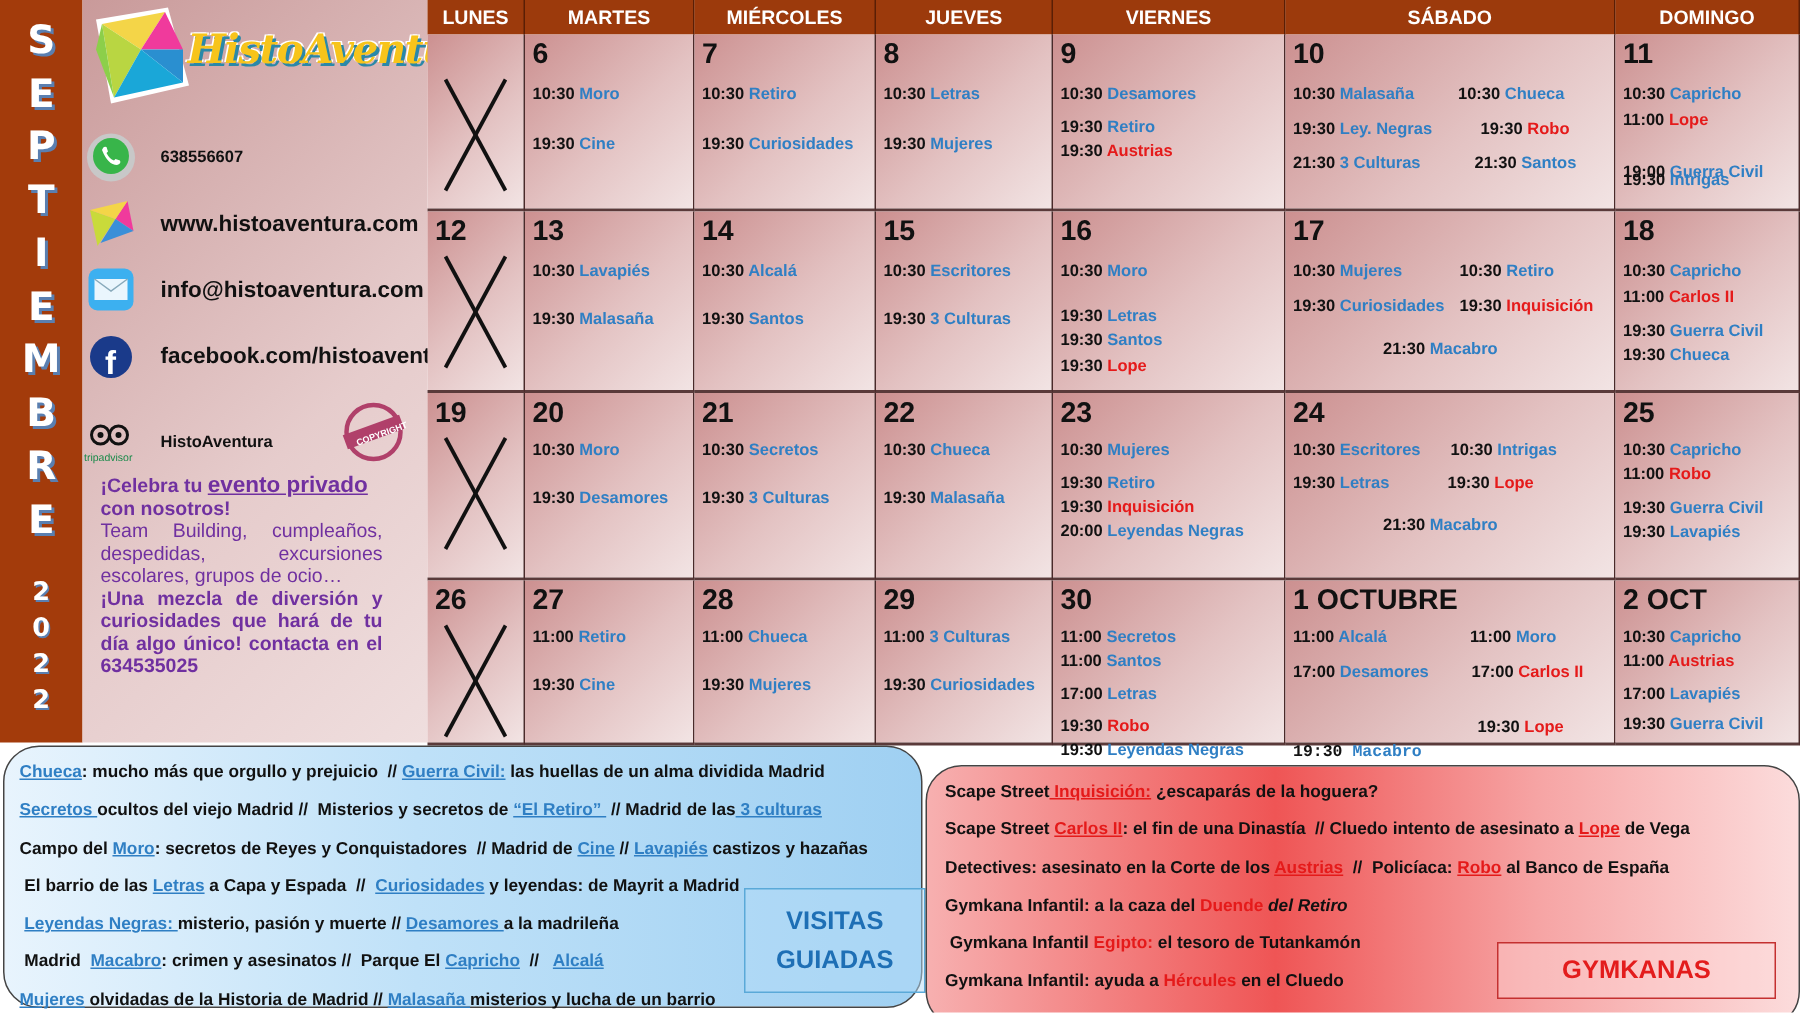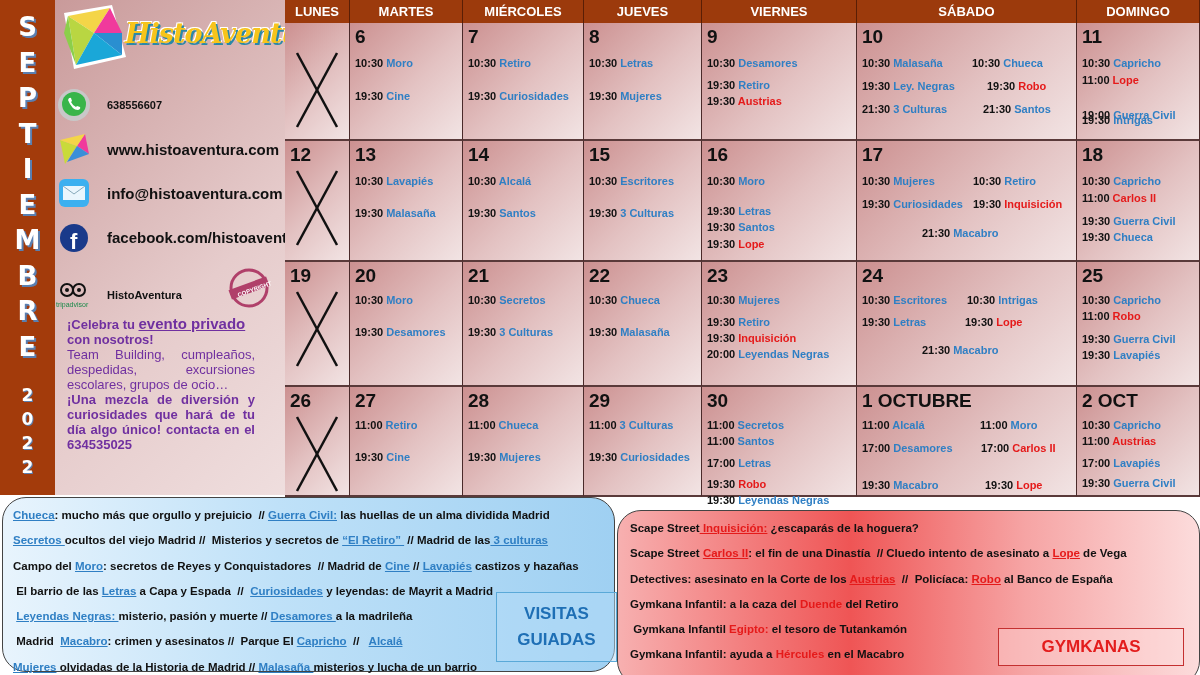--- a/index.html
+++ b/index.html
@@ -303,21 +303,21 @@
       <div class="ev" style="top: 69px; left: 5px;"><span class="t">17:00</span> <span class="b">Letras</span></div>
       <div class="ev" style="top: 90px; left: 5px;"><span class="t">19:30</span> <span class="r">Robo</span></div>
       <div class="ev" style="top: 106px; left: 5px;"><span class="t">19:30</span> <span class="b">Leyendas Negras</span></div>
     </div>
     <div class="cell">
       <div class="dn">1 OCTUBRE</div>
       <div class="ev" style="top: 31px; left: 5px;"><span class="t">11:00</span> <span class="b">Alcalá</span></div>
       <div class="ev" style="top: 31px; left: 123px;"><span class="t">11:00</span> <span class="b">Moro</span></div>
       <div class="ev" style="top: 54px; left: 5px;"><span class="t">17:00</span> <span class="b">Desamores</span></div>
       <div class="ev" style="top: 54px; left: 124px;"><span class="t">17:00</span> <span class="r">Carlos II</span></div>
-      <div class="ev" style="top: 91px; left: 5px;"><span class="t">19:30</span> <span class="b">Macabro</span></div>
+      <div class="ev" style="top: 108px; left: 5px; font-family: Liberation Mono, monospace;"><span class="t">19:30</span> <span class="b">Macabro</span></div>
       <div class="ev" style="top: 91px; left: 128px;"><span class="t">19:30</span> <span class="r">Lope</span></div>
     </div>
     <div class="cell">
       <div class="dn">2 OCT</div>
       <div class="ev" style="top: 31px; left: 5px;"><span class="t">10:30</span> <span class="b">Capricho</span></div>
       <div class="ev" style="top: 47px; left: 5px;"><span class="t">11:00</span> <span class="r">Austrias</span></div>
       <div class="ev" style="top: 69px; left: 5px;"><span class="t">17:00</span> <span class="b">Lavapiés</span></div>
       <div class="ev" style="top: 89px; left: 5px;"><span class="t">19:30</span> <span class="b">Guerra Civil</span></div>
     </div>
   </div>
@@ -336,18 +336,18 @@
     <span>VISITAS</span>
     <span>GUIADAS</span>
   </div>
 </div>
 
 <div class="bottom-right">
   <div id="gym-lines">
       <div class="ln"><span style="white-space: pre;">Scape Street</span><span class="ur" style="white-space: pre;"> Inquisición:</span><span style="white-space: pre;"> ¿escaparás de la hoguera?</span></div>
       <div class="ln"><span style="white-space: pre;">Scape Street </span><span class="ur" style="white-space: pre;">Carlos II</span><span style="white-space: pre;">: el fin de una Dinastía  // Cluedo intento de asesinato a </span><span class="ur" style="white-space: pre;">Lope</span><span style="white-space: pre;"> de Vega</span></div>
       <div class="ln"><span style="white-space: pre;">Detectives: asesinato en la Corte de los </span><span class="ur" style="white-space: pre;">Austrias</span><span style="white-space: pre;">  //  Policíaca: </span><span class="ur" style="white-space: pre;">Robo</span><span style="white-space: pre;"> al Banco de España</span></div>
-      <div class="ln"><span style="white-space: pre;">Gymkana Infantil: a la caza del </span><span class="rr" style="white-space: pre;">Duende</span><span style="white-space: pre;"> del Retiro</span></div>
+      <div class="ln"><span style="white-space: pre;">Gymkana Infantil: a la caza del </span><span class="rr" style="white-space: pre;">Duende</span><span style="white-space: pre; font-style: italic;"> del Retiro</span></div>
       <div class="ln"><span style="white-space: pre;"> Gymkana Infantil </span><span class="rr" style="white-space: pre;">Egipto:</span><span style="white-space: pre;"> el tesoro de Tutankamón</span></div>
-      <div class="ln"><span style="white-space: pre;">Gymkana Infantil: ayuda a </span><span class="rr" style="white-space: pre;">Hércules</span><span style="white-space: pre;"> en el Macabro</span></div>
+      <div class="ln"><span style="white-space: pre;">Gymkana Infantil: ayuda a </span><span class="rr" style="white-space: pre;">Hércules</span><span style="white-space: pre;"> en el Cluedo</span></div>
     </div>
   <div class="gym-box">GYMKANAS</div>
 </div>
 
 </body></html>

